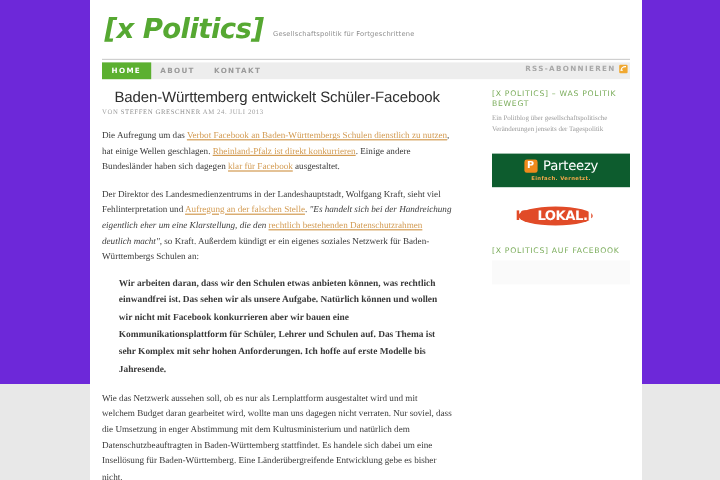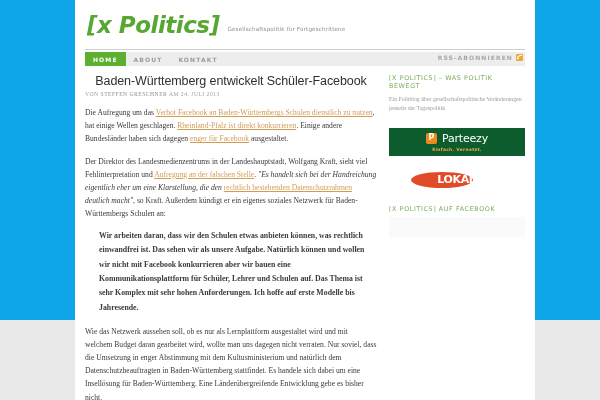--- a/index.html
+++ b/index.html
@@ -12,21 +12,21 @@
     overflow: hidden;
     background: #e8e8e8;
     font-family: "Liberation Serif", serif;
     -webkit-font-smoothing: antialiased;
   }
 
   .page {
     position: relative;
     width: 600px;
     height: 320px;
-    background: #0ea5e9;
+    background: #6d28d9;
   }
 
   .sheet {
     position: absolute;
     left: 75px;
     top: 0;
     width: 460px;
     height: 400px;
     background: #ffffff;
     overflow: hidden;
@@ -200,21 +200,21 @@
     text-transform: uppercase;
     line-height: 1.3;
   }
   .side-desc {
     font-family: "Liberation Serif", serif;
     font-size: 5.8px;
     line-height: 1.65;
     color: #9b9b9b;
     margin: 0 0 14px 0;
   }
-  .side-block { margin-bottom: 10px; }
+  .side-block { margin-bottom: 10px; margin-left: 21px; }
 
   .partner-card {
     background: #0d5c2e;
     height: 28px;
     margin-bottom: 13px;
     display: flex;
     flex-direction: column;
     align-items: center;
     justify-content: center;
     cursor: pointer;
@@ -313,21 +313,21 @@
 
         <h1 class="post-title">Baden-Württemberg entwickelt Schüler-Facebook</h1>
 
         <div class="post-meta">
           <span>von</span>
           <span class="byname">STEFFEN GRESCHNER</span>
           <span>am</span>
           <span>24. JULI 2013</span>
         </div>
 
-        <p class="para"><span>Die Aufregung um das </span><a class="lnk">Verbot Facebook an Baden-Württembergs Schulen dienstlich zu nutzen</a><span>, hat einige Wellen geschlagen. </span><a class="lnk">Rheinland-Pfalz ist direkt konkurrieren</a><span>. Einige andere Bundesländer haben sich dagegen </span><a class="lnk">enger für Facebook</a><span> ausgestaltet.</span></p>
+        <p class="para"><span>Die Aufregung um das </span><a class="lnk">Verbot Facebook an Baden-Württembergs Schulen dienstlich zu nutzen</a><span>, hat einige Wellen geschlagen. </span><a class="lnk">Rheinland-Pfalz ist direkt konkurrieren</a><span>. Einige andere Bundesländer haben sich dagegen </span><a class="lnk">klar für Facebook</a><span> ausgestaltet.</span></p>
 
         <p class="para"><span>Der Direktor des Landesmedienzentrums in der Landeshauptstadt, Wolfgang Kraft, sieht viel Fehlinterpretation und </span><a class="lnk">Aufregung an der falschen Stelle</a><span>. </span><em>"Es handelt sich bei der Handreichung eigentlich eher um eine Klarstellung, die den </em><a class="lnk">rechtlich bestehenden Datenschutzrahmen</a><em> deutlich macht"</em><span>, so Kraft. Außerdem kündigt er ein eigenes soziales Netzwerk für Baden-Württembergs Schulen an:</span></p>
 
         <blockquote class="quote">Wir arbeiten daran, dass wir den Schulen etwas anbieten können, was rechtlich einwandfrei ist. Das sehen wir als unsere Aufgabe. Natürlich können und wollen wir nicht mit Facebook konkurrieren aber wir bauen eine Kommunikationsplattform für Schüler, Lehrer und Schulen auf. Das Thema ist sehr Komplex mit sehr hohen Anforderungen. Ich hoffe auf erste Modelle bis Jahresende.</blockquote>
 
         <p class="para">Wie das Netzwerk aussehen soll, ob es nur als Lernplattform ausgestaltet wird und mit welchem Budget daran gearbeitet wird, wollte man uns dagegen nicht verraten. Nur soviel, dass die Umsetzung in enger Abstimmung mit dem Kultusministerium und natürlich dem Datenschutzbeauftragten in Baden-Württemberg stattfindet. Es handele sich dabei um eine Insellösung für Baden-Württemberg. Eine Länderübergreifende Entwicklung gebe es bisher nicht.</p>
 
       </div>
 
       <div class="sidebar">

